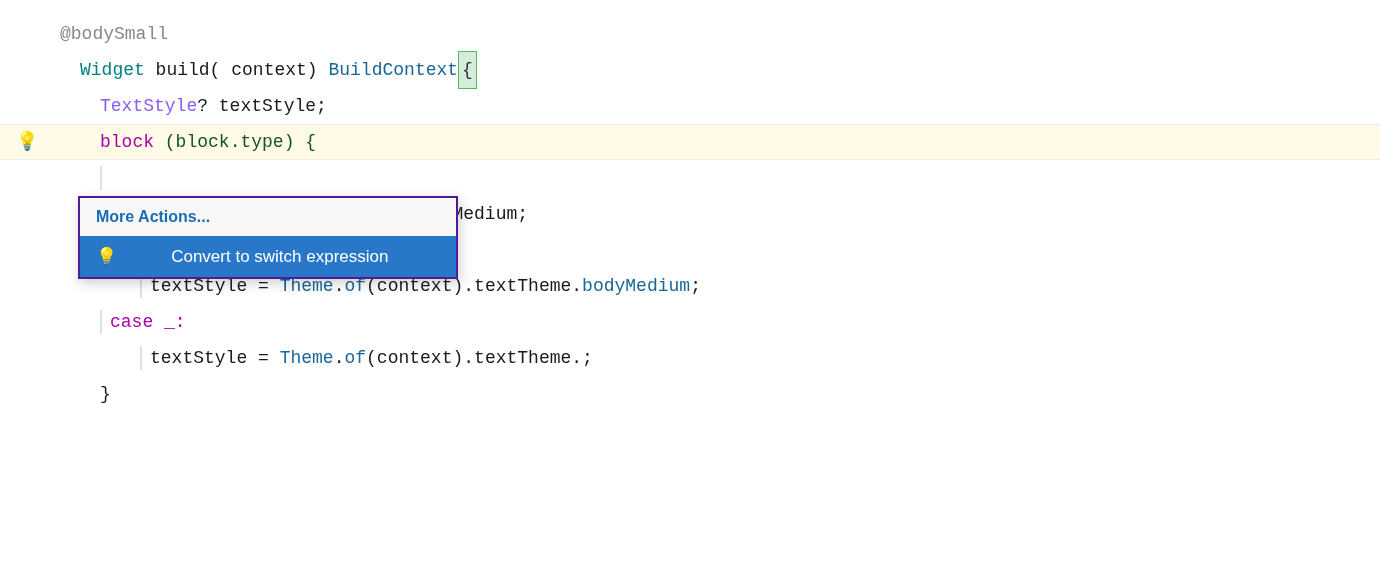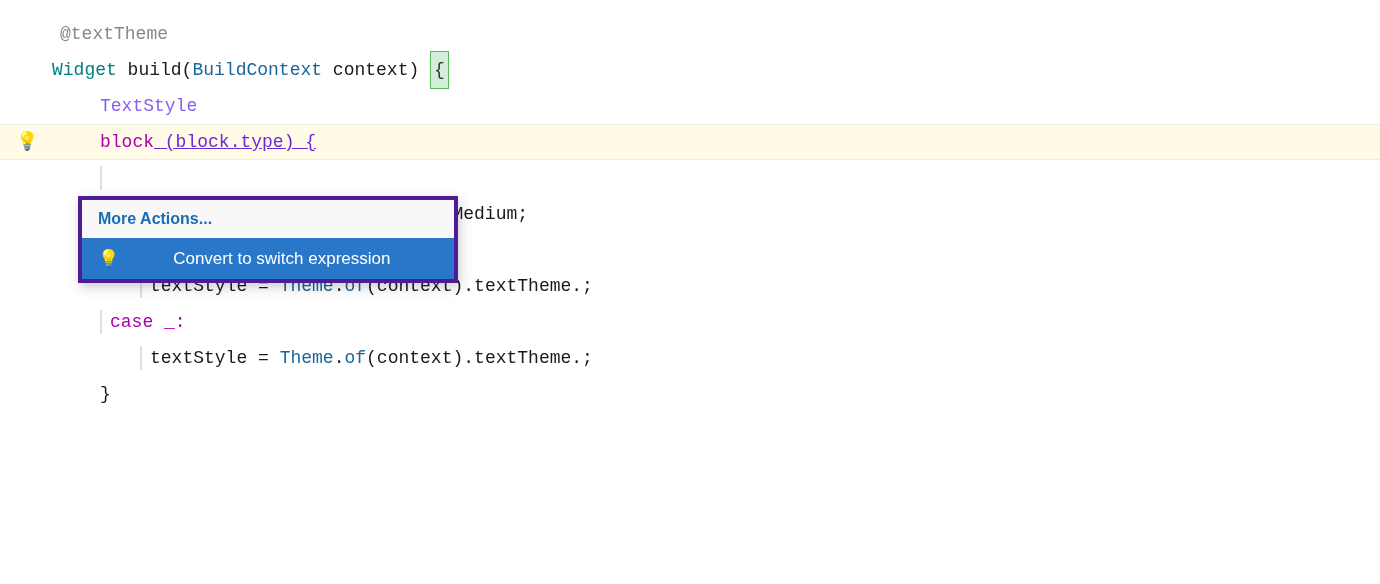--- a/index.html
+++ b/index.html
@@ -55,21 +55,21 @@
       font-size: 18px;
       cursor: pointer;
     }
 
     
     .context-menu {
       position: absolute;
       left: 78px;
       top: 196px;
       background: #f8f8f8;
-      border: 4px solid #4c1d95;
+      border: 2px solid #4c1d95;
       box-shadow: 2px 4px 12px rgba(0,0,0,0.2);
       z-index: 100;
       width: 380px;
     }
 
     .context-menu-header {
       padding: 10px 16px;
       font-size: 16px;
       font-weight: 600;
       color: #1a6cb5;
@@ -99,39 +99,40 @@
       margin-left: 44px;
     }
   </style>
 </head>
 <body>
 
 <div class="code-editor">
   <div class="code-lines">
 
     <div class="code-line" style="padding-left:60px;">
-      <span style="color:#888888;">@textTheme</span>
+      <span style="color:#888888;">@bodySmall</span>
     </div>
 
-    <div class="code-line" style="padding-left:52px;">
+    <div class="code-line" style="padding-left:80px;">
       <span style="color:#008080;">Widget</span>
       <span style="color:#1a1a1a;text-align:center;"> build(</span>
+      <span style="color:#1a1a1a;"> context) </span>
       <span style="color:#1a6699;">BuildContext</span>
-      <span style="color:#1a1a1a;"> context) </span>
       <span style="display:inline-block;background:#d4edda;border:1px solid #5cb85c;padding:0 3px;color:#333;">{</span>
     </div>
 
     <div class="code-line" style="padding-left:100px;">
       <span style="color:#8b5cf6;">TextStyle</span>
+      <span style="color:#1a1a1a;">? textStyle;</span>
     </div>
 
     <div class="code-line highlighted" style="padding-left:100px; background:#fffbe6; border-top:1px solid #ebebeb; border-bottom:1px solid #ebebeb;">
       <span class="lightbulb-icon" style="position:absolute;left:16px;top:50%;transform:translateY(-50%);font-size:18px;cursor:pointer;">💡</span>
       <span style="color:#aa00aa;">block</span>
-      <span style="color:#6d28d9;text-decoration:underline;"> (block.type) {</span>
+      <span style="color:#14532d;"> (block.type) {</span>
     </div>
 
     <div class="code-line" style="padding-left:100px; position:relative;">
       <span style="display:inline-block;width:2px;height:24px;background:#e0e0e0;vertical-align:middle;margin-right:8px;"></span>
     </div>
 
     <div class="code-line" style="padding-left:140px;">
       <span style="display:inline-block;width:2px;height:24px;background:#e0e0e0;vertical-align:middle;margin-right:8px;"></span>
       <span style="color:#1a1a1a;">f(context).textTheme.displayMedium;</span>
     </div>
@@ -145,20 +146,21 @@
       <span style="color:#1a1a1a;">:</span>
     </div>
 
     <div class="code-line" style="padding-left:140px;">
       <span style="display:inline-block;width:2px;height:24px;background:#e0e0e0;vertical-align:middle;margin-right:8px;"></span>
       <span style="color:#1a1a1a;">textStyle = </span>
       <span style="color:#1a6699;">Theme</span>
       <span style="color:#1a1a1a;">.</span>
       <span style="color:#1a6699;">of</span>
       <span style="color:#1a1a1a;">(context).textTheme.</span>
+      <span style="color:#1a6699;">bodyMedium</span>
       <span style="color:#1a1a1a;">;</span>
     </div>
 
     <div class="code-line" style="padding-left:100px;">
       <span style="display:inline-block;width:2px;height:24px;background:#e0e0e0;vertical-align:middle;margin-right:8px;"></span>
       <span style="color:#aa00aa;">case _:</span>
     </div>
 
     <div class="code-line" style="padding-left:140px;">
       <span style="display:inline-block;width:2px;height:24px;background:#e0e0e0;vertical-align:middle;margin-right:8px;"></span>

